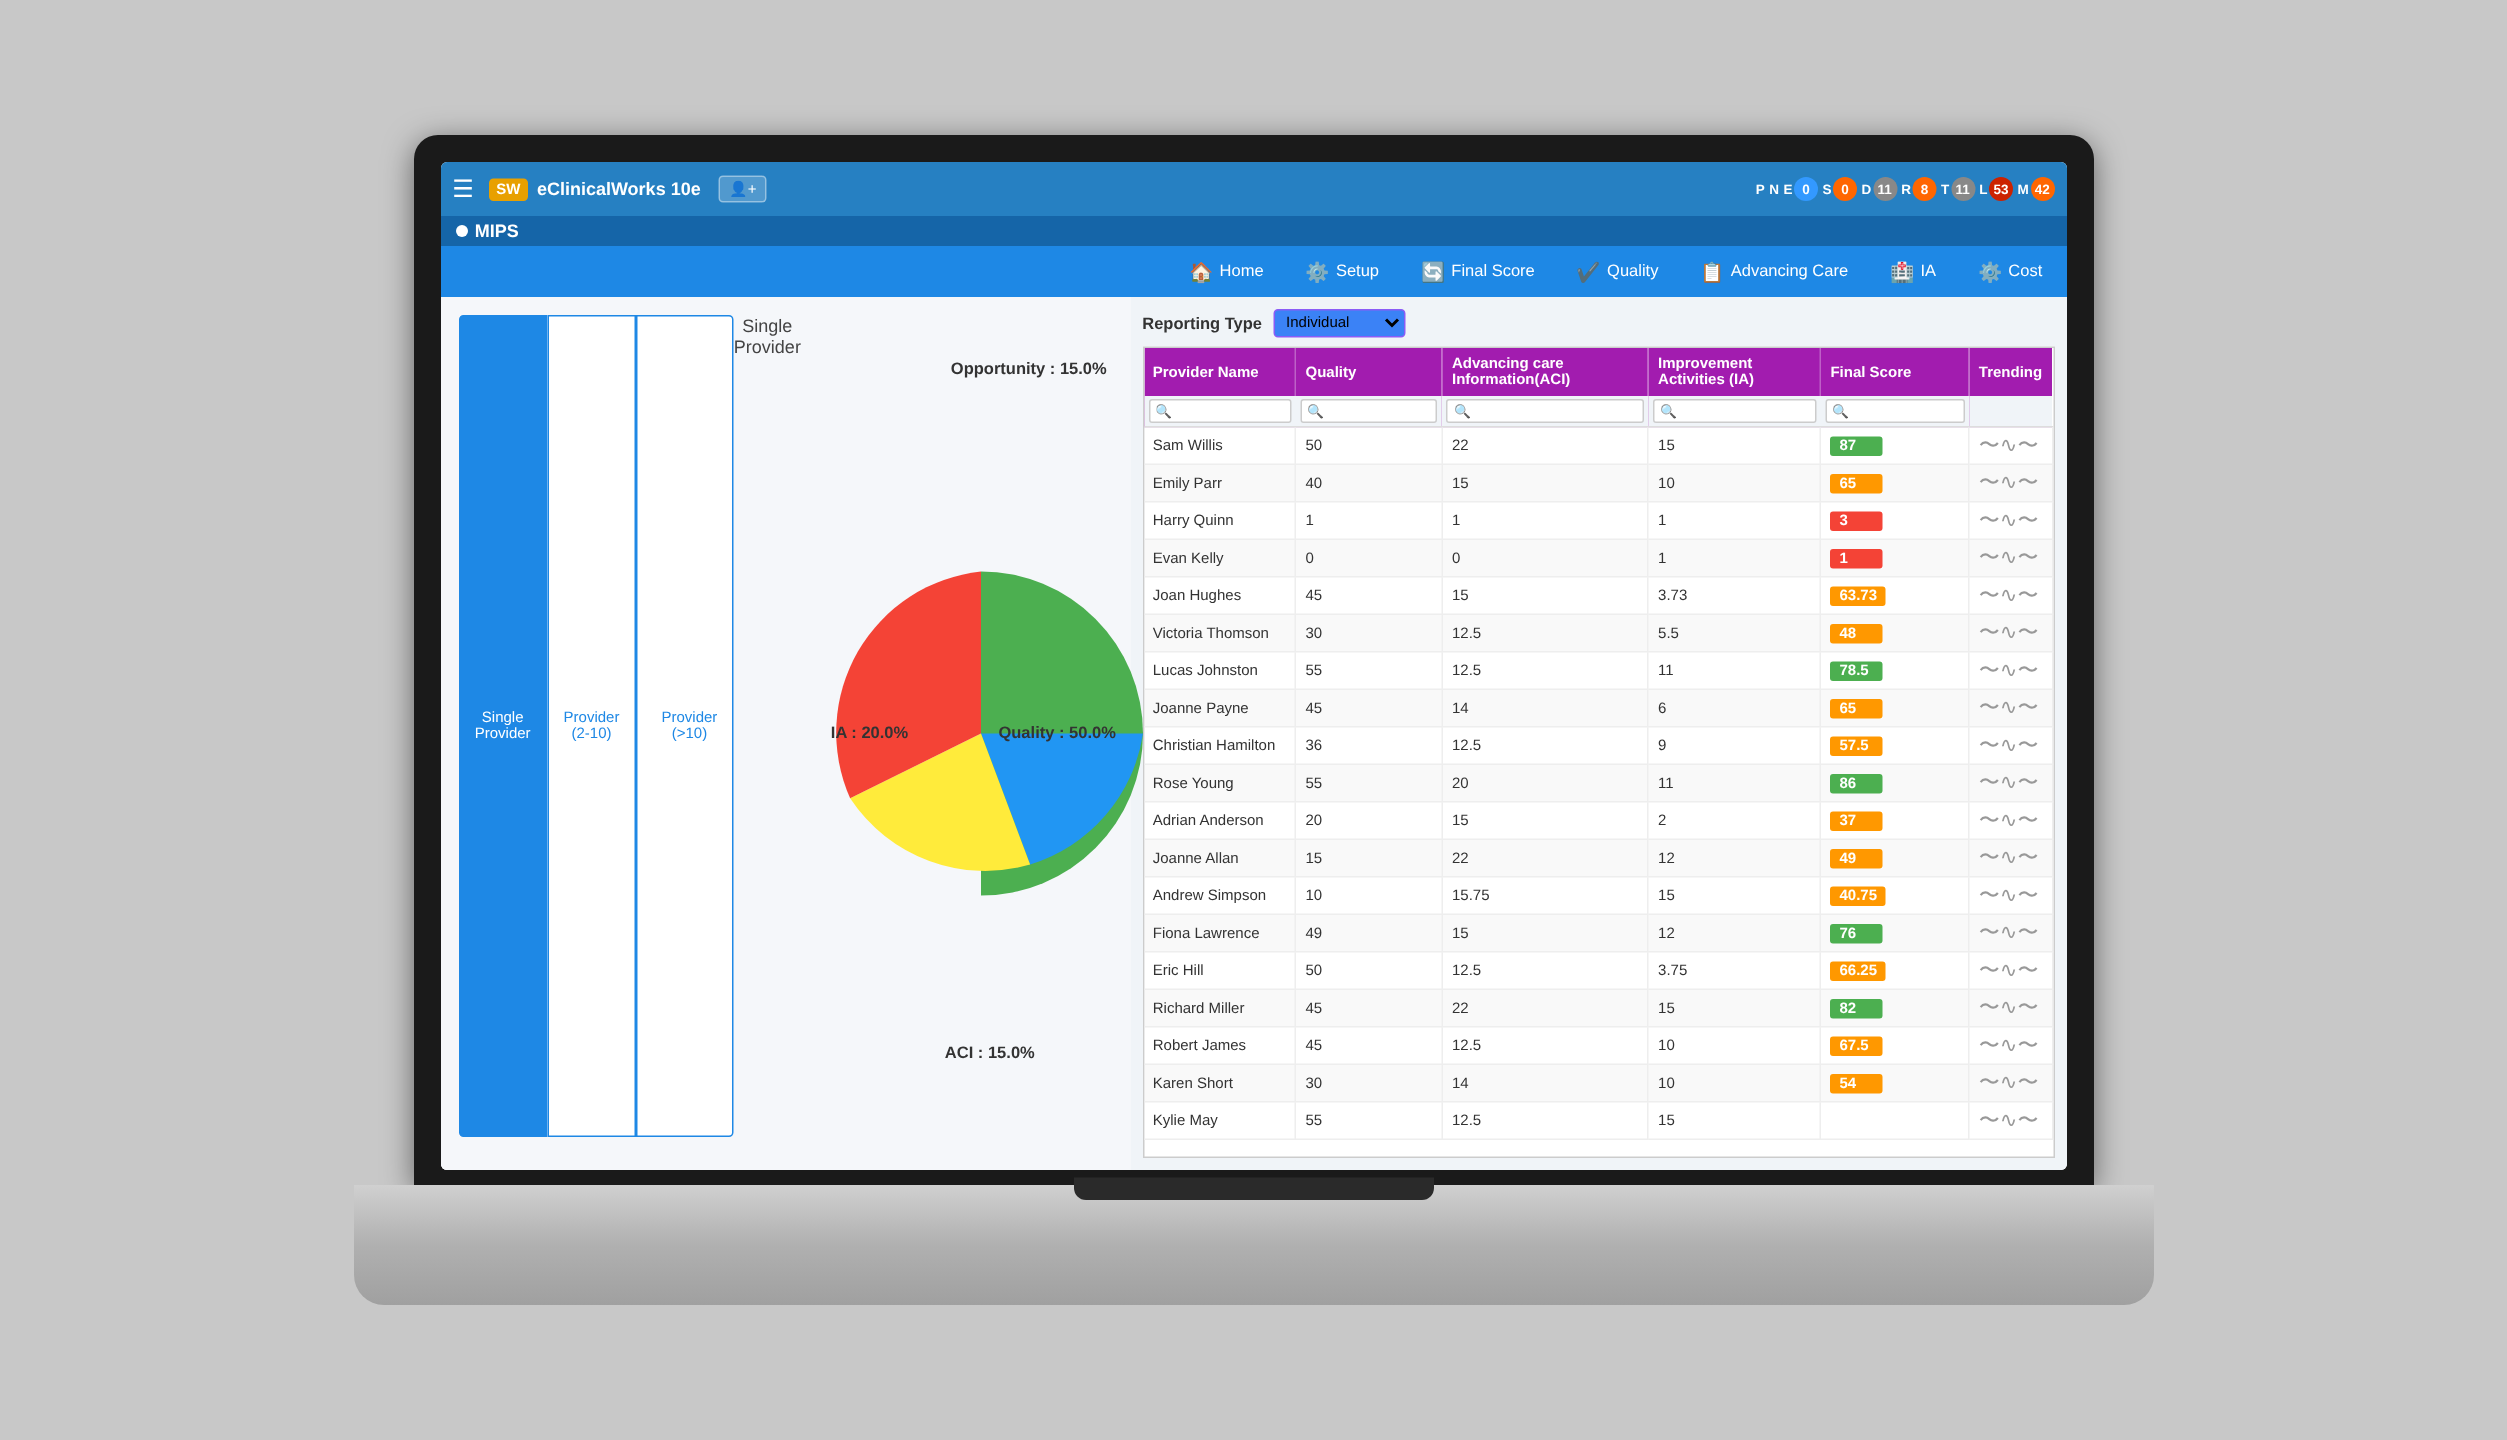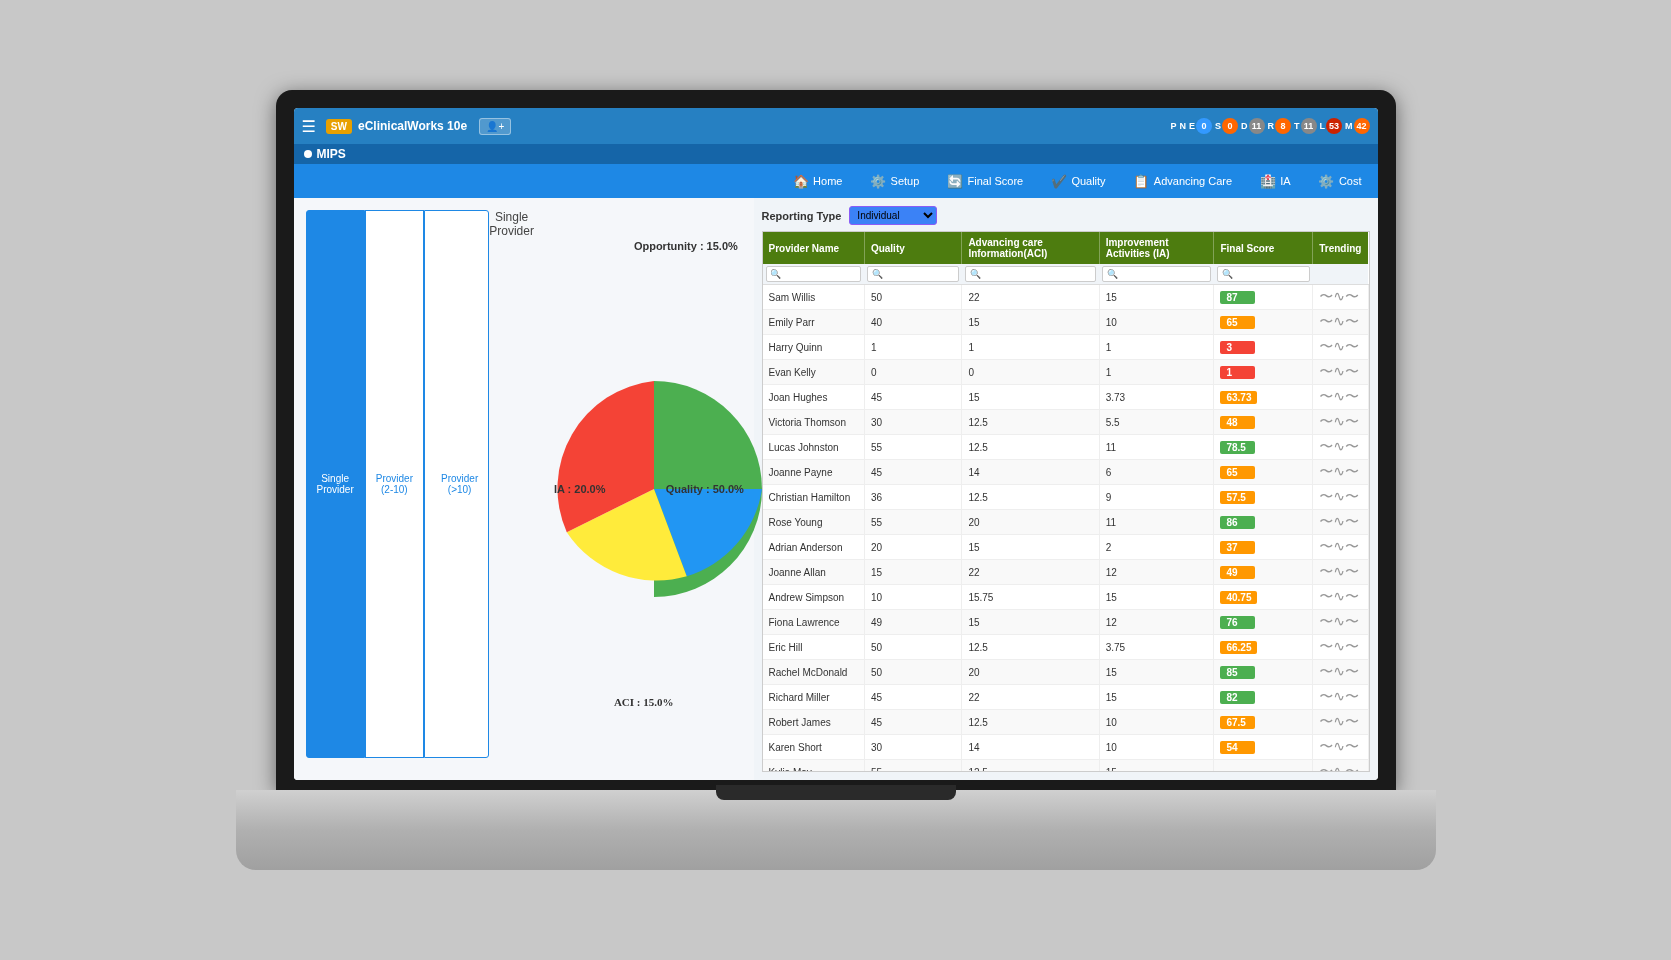--- a/index.html
+++ b/index.html
@@ -271,25 +271,24 @@
       top: 50%;
       transform: translateY(-50%);
       font-size: 11px;
       color: #333;
       font-weight: bold;
     }
 
     .label-aci {
       position: absolute;
       bottom: 60px;
-      left: 80px;
+      left: 96px;
       font-size: 11px;
       color: #333;
       font-weight: bold;
-      font-family: Liberation Serif, serif;
     }
 
     .label-opportunity {
       position: absolute;
       top: 30px;
       left: 100px;
       font-size: 11px;
       color: #333;
       font-weight: bold;
     }
@@ -353,21 +352,21 @@
       background: white;
     }
 
     table {
       width: 100%;
       border-collapse: collapse;
       font-size: 10px;
     }
 
     thead tr {
-      background: #4d7c0f;
+      background: #a21caf;
       color: white;
     }
 
     thead th {
       padding: 5px 6px;
       text-align: left;
       font-weight: bold;
       font-size: 10px;
       border-right: 1px solid rgba(255,255,255,0.3);
     }
@@ -703,28 +702,20 @@
   </tr>
                   <tr>
     <td>Eric Hill</td>
     <td>50</td>
     <td>12.5</td>
     <td>3.75</td>
     <td><span class="score-badge score-orange">66.25</span></td>
     <td class="trending-cell">〜∿〜</td>
   </tr>
                   <tr>
-    <td>Rachel McDonald</td>
-    <td>50</td>
-    <td>20</td>
-    <td>15</td>
-    <td><span class="score-badge score-green">85</span></td>
-    <td class="trending-cell">〜∿〜</td>
-  </tr>
-                  <tr>
     <td>Richard Miller</td>
     <td>45</td>
     <td>22</td>
     <td>15</td>
     <td><span class="score-badge score-green">82</span></td>
     <td class="trending-cell">〜∿〜</td>
   </tr>
                   <tr>
     <td>Robert James</td>
     <td>45</td>

